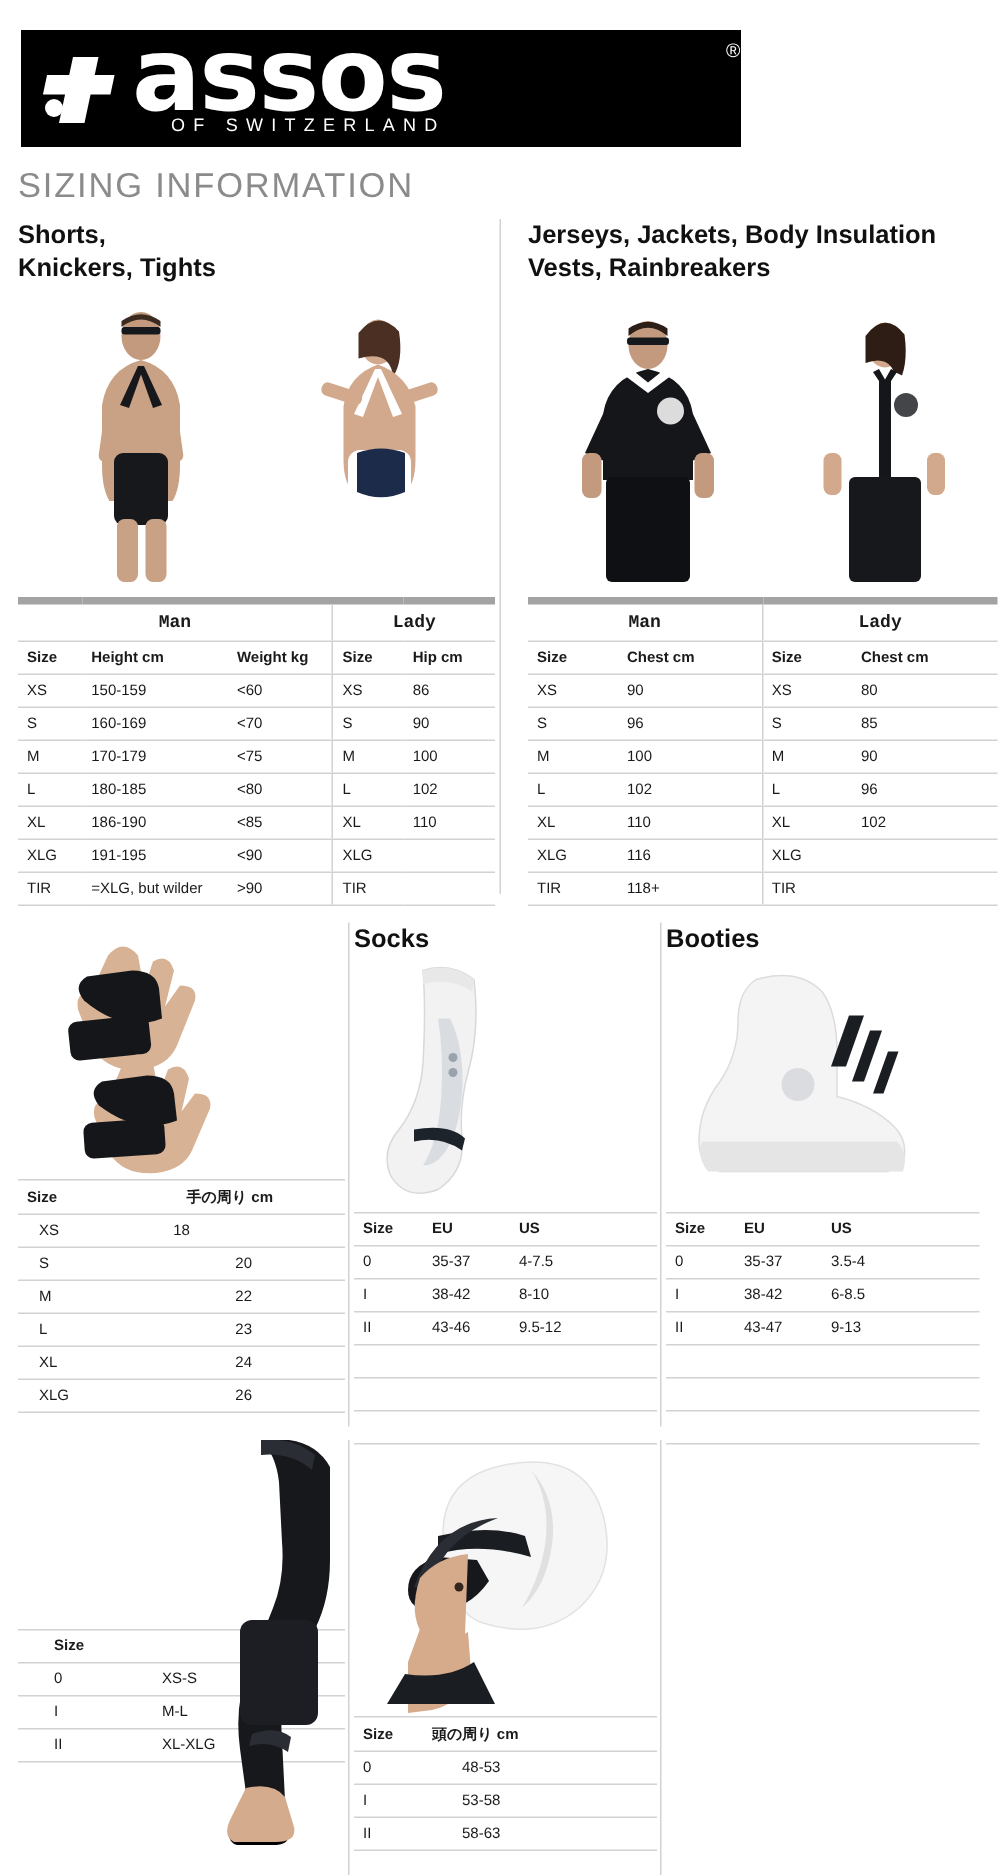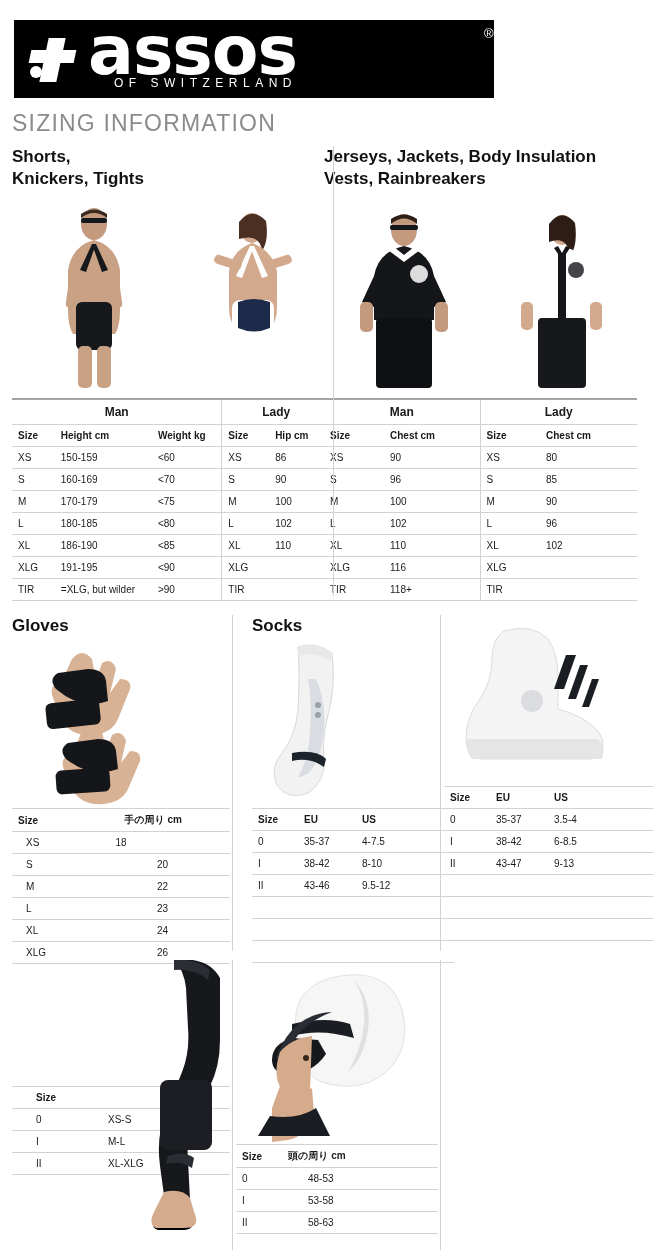--- a/index.html
+++ b/index.html
@@ -135,26 +135,27 @@
   table.sz th, table.sz td {
     border-top: 1px solid #d2d2d2;
     border-bottom: 1px solid #d2d2d2;
     padding: 4px 6px;
     text-align: left;
     font-weight: normal;
     height: 22px;
     white-space: nowrap;
   }
   table.sz tr.hdr-group th {
-    border-top: 2px solid #a3a3a3;
+    border-top: 5px solid #a3a3a3;
     border-bottom: 1px solid #d2d2d2;
     font-size: 12px;
     font-weight: bold;
     text-align: center;
     padding: 5px 6px;
+    font-family: Liberation Mono, monospace;
   }
   table.sz tr.hdr th {
     font-weight: bold;
     font-size: 10px;
   }
   .vdiv {
     border-left: 1px solid #d2d2d2;
   }
 
   
@@ -283,21 +284,21 @@
         <td>=XLG, but wilder</td>
         <td>&gt;90</td>
         <td class="vdiv">TIR</td>
         <td></td>
       </tr>
     </tbody>
       </table>
   </div>
 </div>
 
-<div class="section" style="left:324px; top:146px; width:313px;">
+<div class="section" style="left:352px; top:146px; width:313px;">
   <div class="sec-title">
     <div>Jerseys, Jackets, Body Insulation</div>
     <div>Vests, Rainbreakers</div>
   </div>
   <div class="photo" style="height:200px; margin-top:8px;">
     <svg class="fig-svg" width="313" height="200" viewBox="0 0 313 200">
 
       <g>
         <ellipse cx="80" cy="32" rx="13" ry="16" fill="#c39a7d"></ellipse>
         <path d="M67 26 q13 -11 26 0 l0 -5 q-13 -9 -26 0 z" fill="#2c1f17"></path>
@@ -379,21 +380,20 @@
       <td>TIR</td>
       <td>118+</td>
       <td class="vdiv">TIR</td>
       <td></td>
     </tr>
   </tbody>
     </table>
 </div>
 
 <div class="section" style="left:12px; top:615px; width:218px;">
-  <div class="sec-title">Gloves</div>
   <div class="photo" style="height:165px; margin-top:6px;">
     <svg class="fig-svg" width="218" height="165" viewBox="0 0 218 165">
       <g transform="translate(20,6)">
         <path d="M40 10 q10 -12 20 0 l4 22 l6 -18 q10 -6 14 6 l-6 24 l10 -14 q12 0 10 10 l-12 30 q-6 14 -24 16 q-22 2 -32 -14 l-10 -26 q-2 -12 8 -10 z" fill="#d8b294"></path>
         <path d="M24 40 q-8 -10 2 -16 l30 -4 q16 0 18 12 l2 20 q-26 10 -52 -12 z" fill="#15161a"></path>
         <rect x="14" y="52" width="54" height="26" rx="6" fill="#15161a" transform="rotate(-6 40 64)"></rect>
       </g>
       <g transform="translate(26,74)">
         <path d="M44 14 q10 -12 20 0 l4 20 l6 -16 q10 -6 14 6 l-5 22 l9 -12 q12 0 10 10 l-12 28 q-6 13 -24 15 q-21 2 -31 -13 l-10 -24 q-2 -12 8 -10 z" fill="#d8b294"></path>
         <path d="M28 42 q-8 -10 2 -16 l30 -4 q16 0 18 12 l2 18 q-26 10 -52 -10 z" fill="#15161a"></path>
@@ -428,21 +428,21 @@
       <td style="text-align:right; padding-right:62px;">24</td>
     </tr>
     <tr>
       <td style="padding-left:14px">XLG</td>
       <td style="text-align:right; padding-right:62px;">26</td>
     </tr>
   </tbody>
     </table>
 </div>
 
-<div class="section" style="left:236px; top:615px; width:202px;margin-left:16px;">
+<div class="section" style="left:236px; top:615px; width:202px;">
   <div class="sec-title">Socks</div>
   <div class="photo" style="height:165px; margin-top:6px;">
     <svg class="fig-svg" width="202" height="165" viewBox="0 0 202 165">
       <path d="M46 4 q18 -6 34 6 q4 34 -4 62 q-6 22 -4 44 q2 22 -16 34 q-22 8 -32 -10 q-6 -16 6 -30 q14 -18 16 -44 q2 -36 0 -62 z" fill="#f2f2f2" stroke="#d8d8d8" stroke-width="1"></path>
       <path d="M64 36 q10 20 8 50 q-2 26 -12 40 q-6 8 -14 8 q10 -16 12 -44 q2 -30 -2 -54 z" fill="#d9dde2"></path>
       <path d="M40 110 q24 -4 34 6 l-2 8 q-14 -10 -32 -6 z" fill="#1d232b"></path>
       <path d="M46 4 q18 -6 34 6 l-1 8 q-16 -10 -33 -5 z" fill="#e8e8e8"></path>
       <circle cx="66" cy="62" r="3" fill="#9aa3ac"></circle>
       <circle cx="66" cy="72" r="3" fill="#9aa3ac"></circle>
     </svg>
@@ -482,20 +482,21 @@
     <tr>
           <td>&nbsp;</td>
           <td></td>
           <td></td>
         </tr>
   </tbody>
     </table>
 </div>
 
 <div class="section" style="left:444px; top:615px; width:209px;">
+  <div class="sec-title">Booties</div>
   <div class="photo" style="height:165px; margin-top:6px;">
     <svg class="fig-svg" width="209" height="165" viewBox="0 0 209 165">
       <path d="M60 10 q28 -8 44 8 q10 14 10 40 l0 30 q24 6 38 20 q10 10 6 24 l-10 6 l-112 0 q-14 -4 -14 -20 q0 -22 14 -40 q12 -18 12 -40 q0 -20 12 -28 z" fill="#f4f4f4" stroke="#dcdcdc" stroke-width="1"></path>
       <path d="M122 34 l10 0 l-12 34 l-10 0 z" fill="#1a1d22"></path>
       <path d="M136 44 l8 0 l-12 34 l-8 0 z" fill="#1a1d22"></path>
       <path d="M148 58 l7 0 l-10 28 l-7 0 z" fill="#1a1d22"></path>
       <circle cx="88" cy="80" r="11" fill="#c9ccd1" opacity="0.6"></circle>
       <path d="M24 118 l130 0 q8 8 4 20 l-130 0 q-8 -10 -4 -20 z" fill="#e5e5e5"></path>
     </svg>
   </div>

